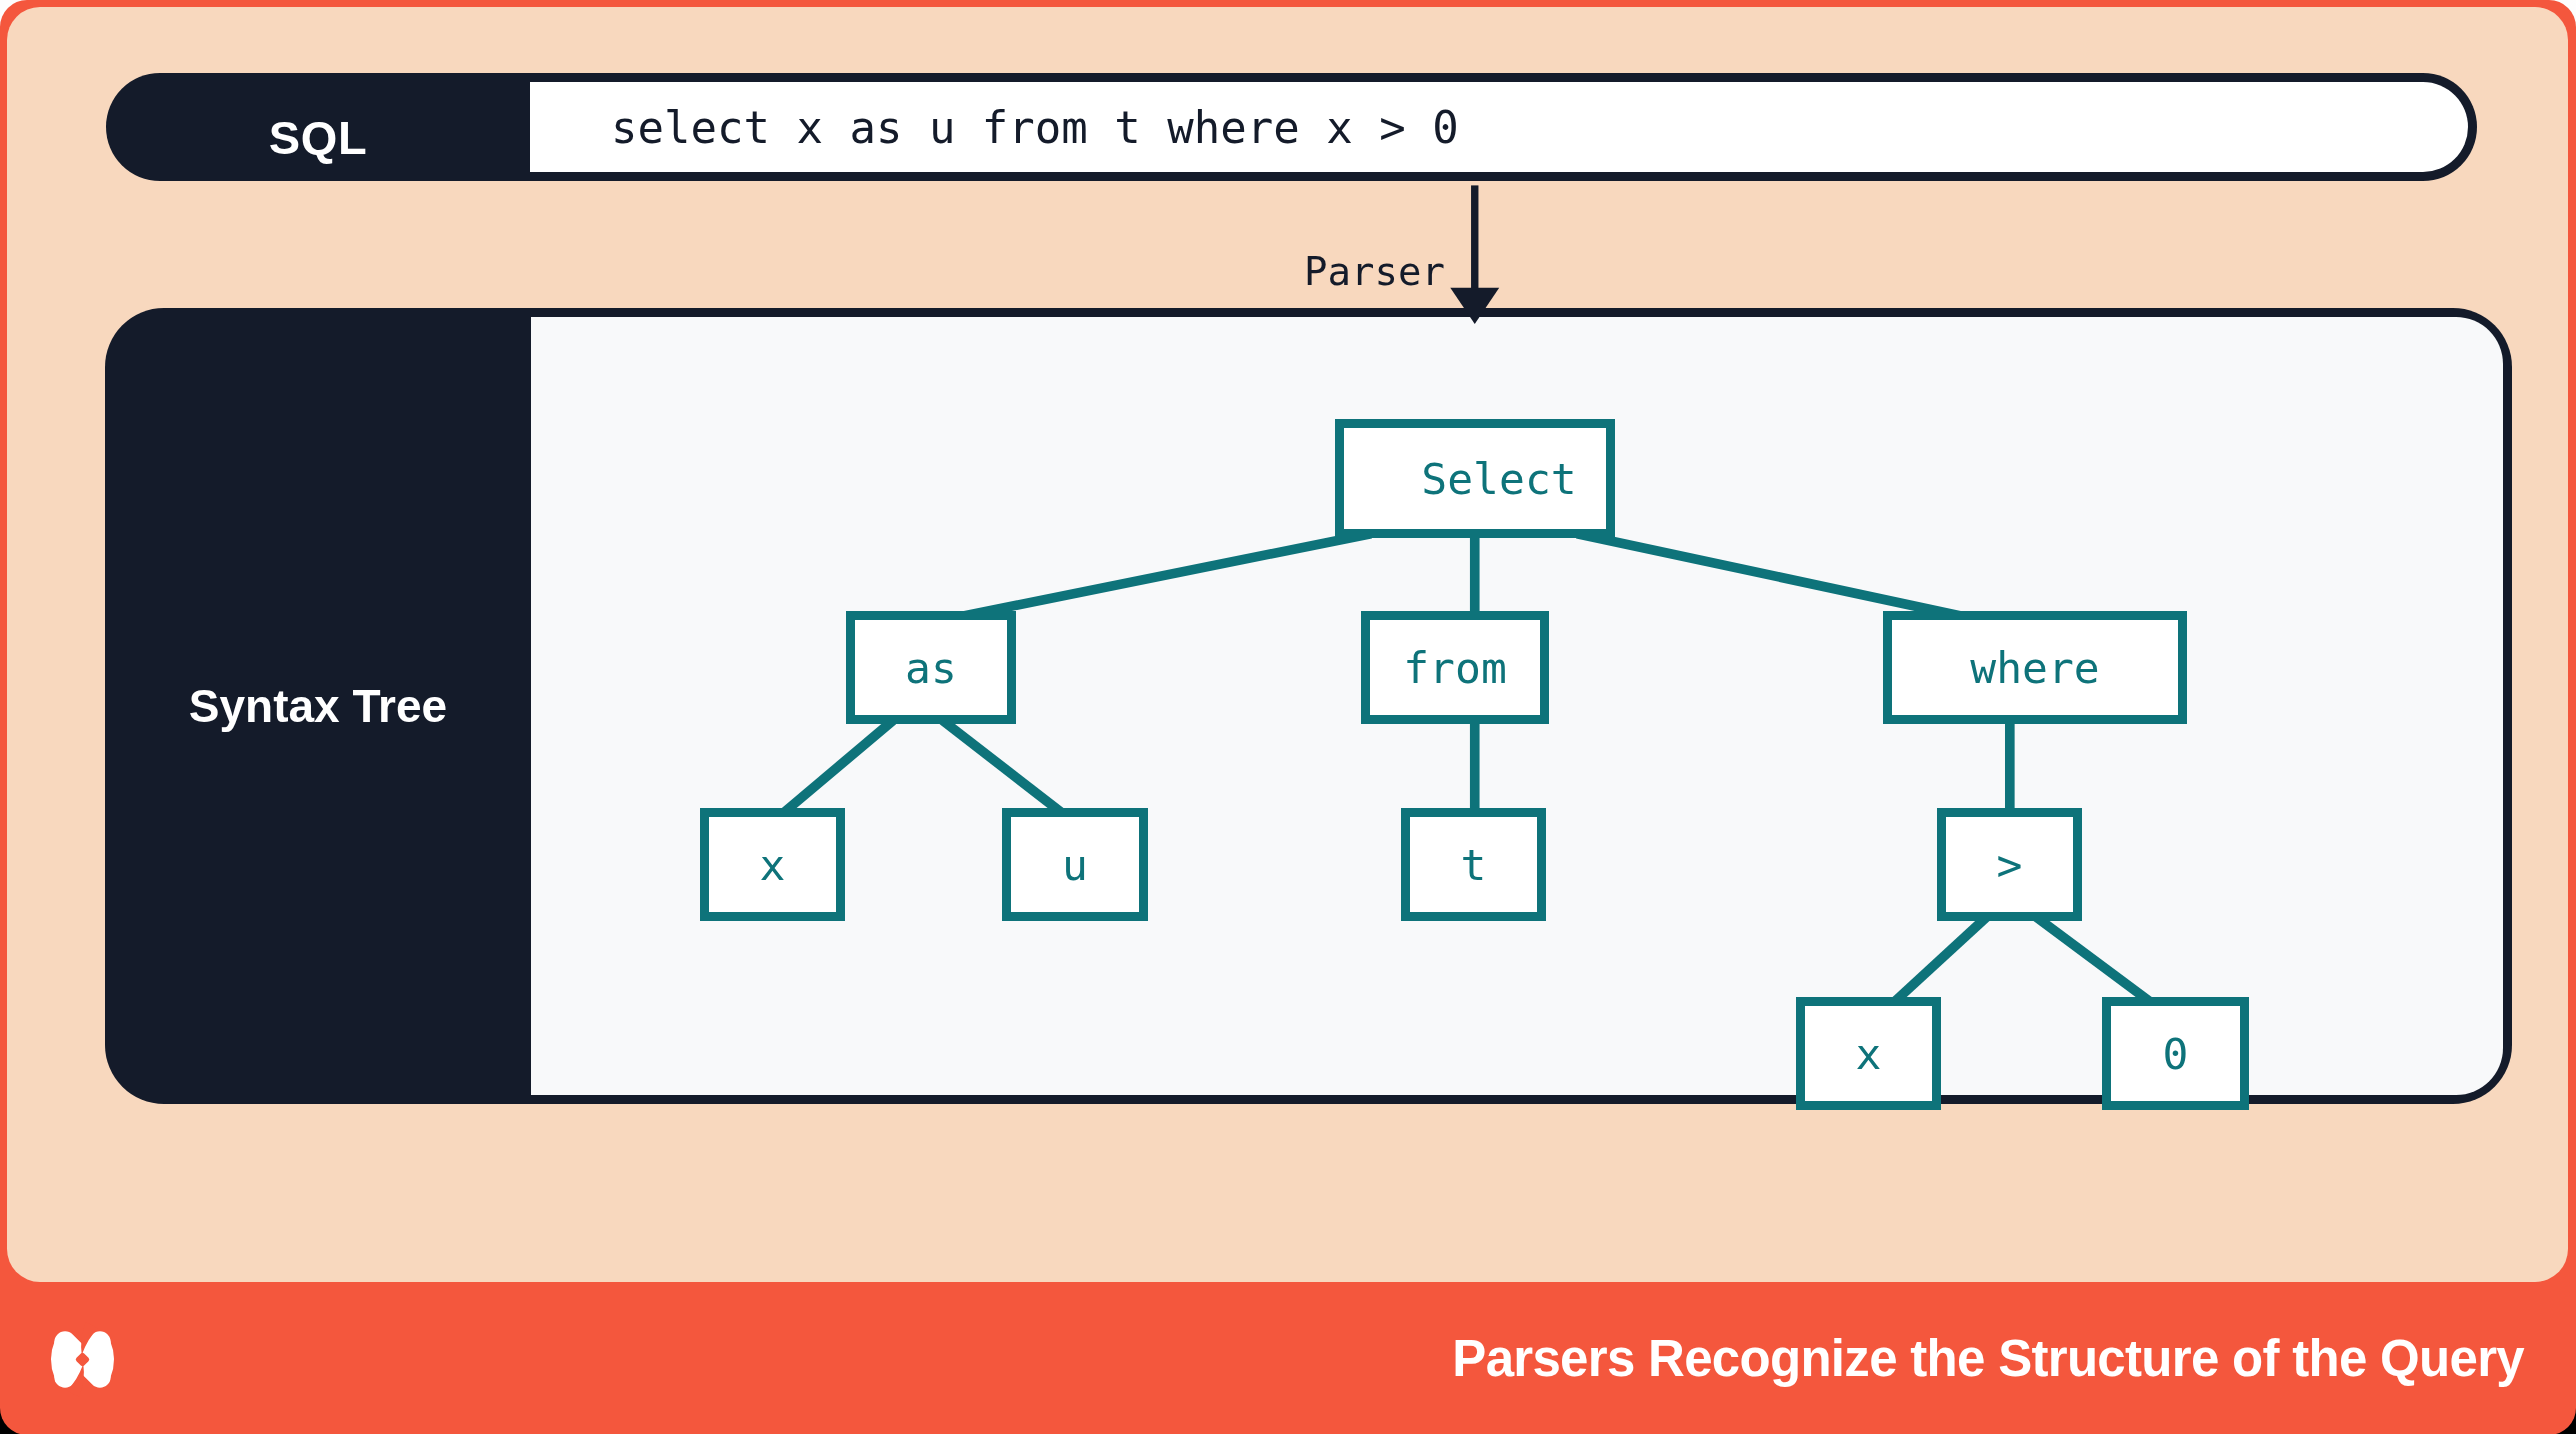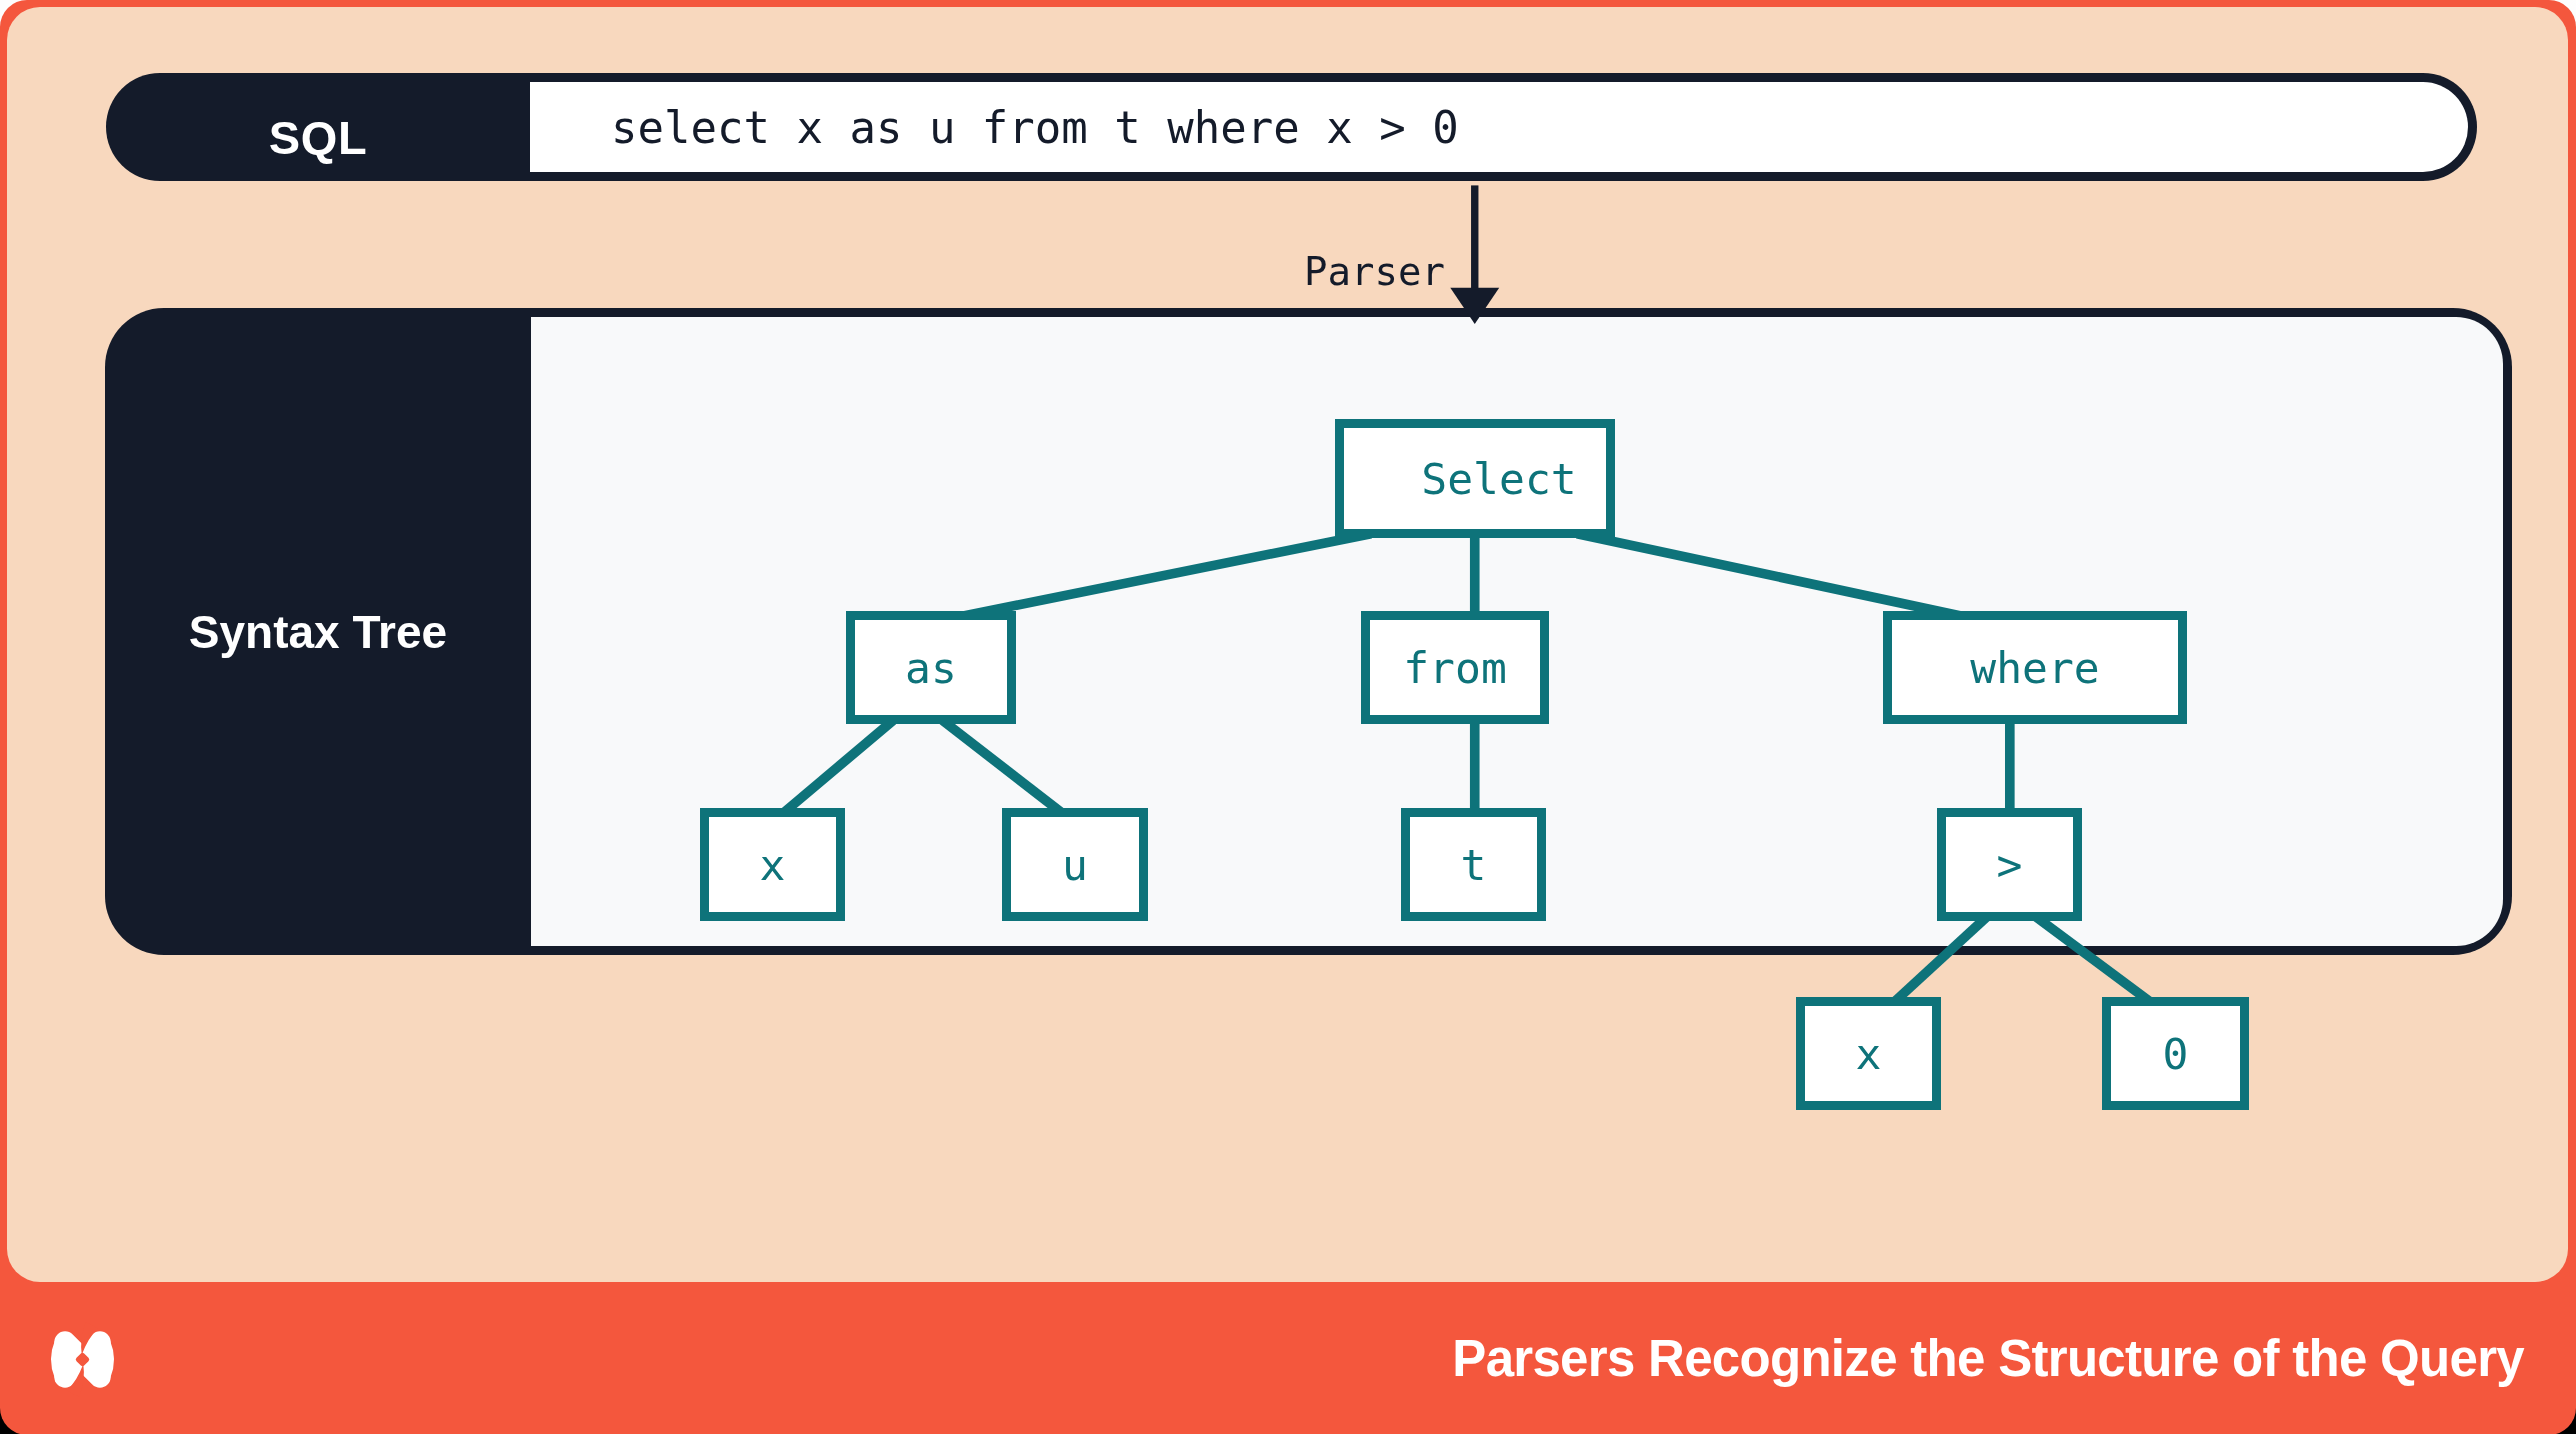--- a/index.html
+++ b/index.html
@@ -47,21 +47,21 @@
   }
   
   .parser-label{
     position:absolute;left:1149px;top:209px;width:296px;
     text-align:right;
     font-family:"DejaVu Sans Mono","Liberation Mono",monospace;
     font-size:39px;color:var(--navy);margin-top:40px;
   }
   
   .tree-panel{
-    position:absolute;left:105px;top:308px;width:2407px;height:647px;
+    position:absolute;left:105px;top:308px;width:2407px;height:796px;
     background:var(--navy);border-radius:59px;
   }
   .tree-panel .inner{
     position:absolute;left:426px;top:9px;right:9px;bottom:9px;
     background:var(--panel_bg);border-radius:0 47px 47px 0;
   }
   .tree-panel .side-label{
     position:absolute;left:0;top:0;width:426px;height:100%;
     display:flex;align-items:center;justify-content:center;
     color:var(--white);font-weight:700;font-size:46px;

